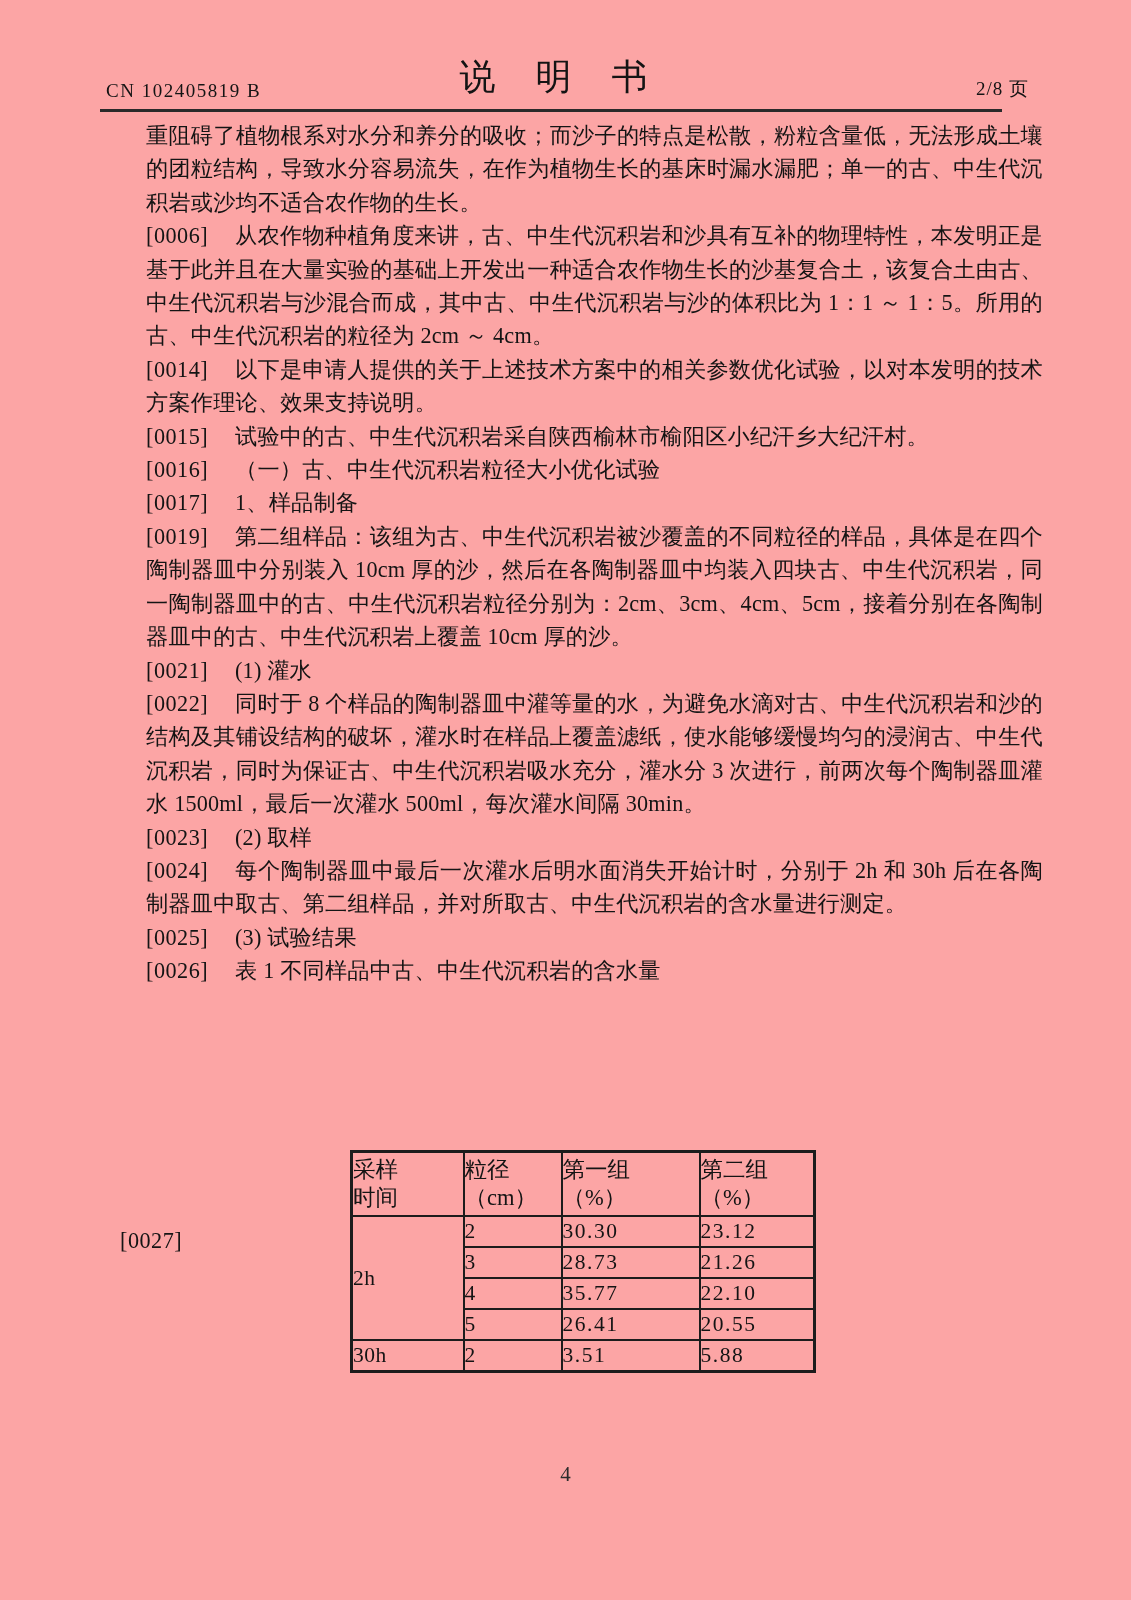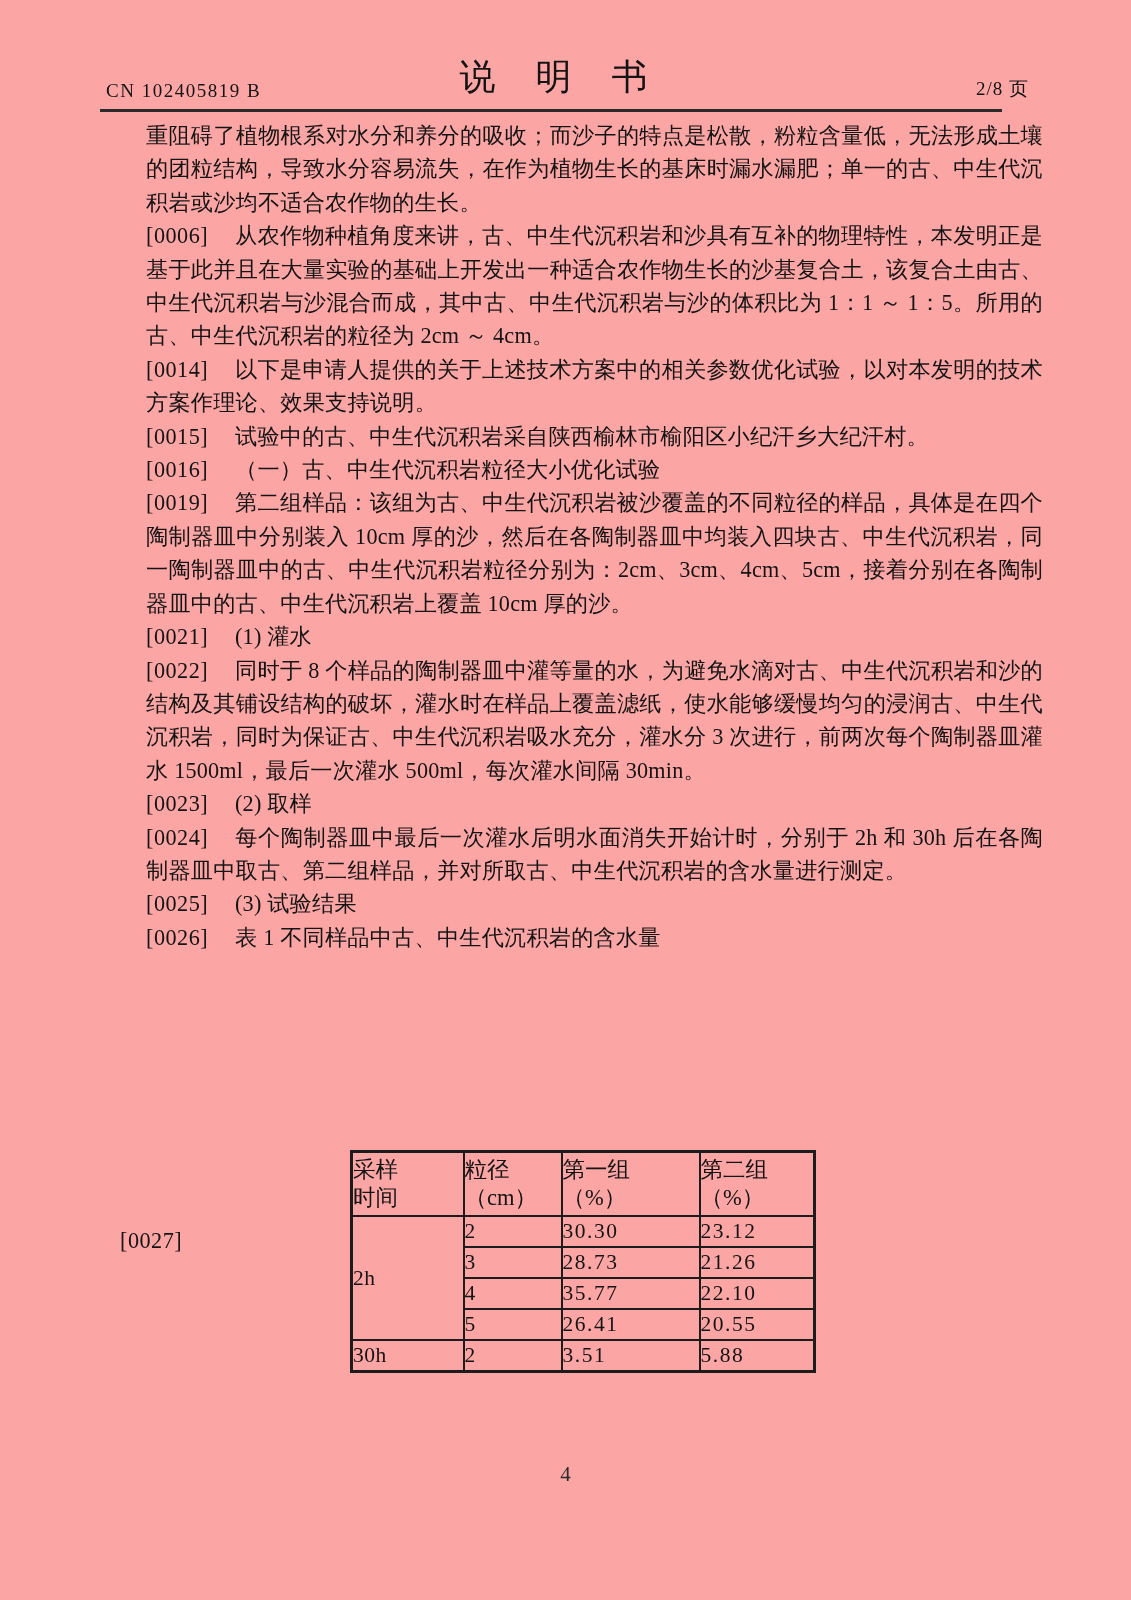--- a/index.html
+++ b/index.html
@@ -74,20 +74,21 @@
     <span class="page-indicator">2/8 页</span>
   </div>
   <div class="header-rule"></div>
 
   <div class="content">
     <div class="para"><span>重阻碍了植物根系对水分和养分的吸收；而沙子的特点是松散，粉粒含量低，无法形成土壤的团粒结构，导致水分容易流失，在作为植物生长的基床时漏水漏肥；单一的古、中生代沉积岩或沙均不适合农作物的生长。</span></div>
     <div class="para"><span class="ptag">[0006]</span><span>从农作物种植角度来讲，古、中生代沉积岩和沙具有互补的物理特性，本发明正是基于此并且在大量实验的基础上开发出一种适合农作物生长的沙基复合土，该复合土由古、中生代沉积岩与沙混合而成，其中古、中生代沉积岩与沙的体积比为 1：1 ～ 1：5。所用的古、中生代沉积岩的粒径为 2cm ～ 4cm。</span></div>
     <div class="para"><span class="ptag">[0014]</span><span>以下是申请人提供的关于上述技术方案中的相关参数优化试验，以对本发明的技术方案作理论、效果支持说明。</span></div>
     <div class="para"><span class="ptag">[0015]</span><span>试验中的古、中生代沉积岩采自陕西榆林市榆阳区小纪汗乡大纪汗村。</span></div>
     <div class="para"><span class="ptag">[0016]</span><span>（一）古、中生代沉积岩粒径大小优化试验</span></div>
+    <div class="para"><span class="ptag">[0017]</span><span>1、样品制备</span></div>
     <div class="para"><span class="ptag">[0019]</span><span>第二组样品：该组为古、中生代沉积岩被沙覆盖的不同粒径的样品，具体是在四个陶制器皿中分别装入 10cm 厚的沙，然后在各陶制器皿中均装入四块古、中生代沉积岩，同一陶制器皿中的古、中生代沉积岩粒径分别为：2cm、3cm、4cm、5cm，接着分别在各陶制器皿中的古、中生代沉积岩上覆盖 10cm 厚的沙。</span></div>
     <div class="para"><span class="ptag">[0021]</span><span>(1) 灌水</span></div>
     <div class="para"><span class="ptag">[0022]</span><span>同时于 8 个样品的陶制器皿中灌等量的水，为避免水滴对古、中生代沉积岩和沙的结构及其铺设结构的破坏，灌水时在样品上覆盖滤纸，使水能够缓慢均匀的浸润古、中生代沉积岩，同时为保证古、中生代沉积岩吸水充分，灌水分 3 次进行，前两次每个陶制器皿灌水 1500ml，最后一次灌水 500ml，每次灌水间隔 30min。</span></div>
     <div class="para"><span class="ptag">[0023]</span><span>(2) 取样</span></div>
     <div class="para"><span class="ptag">[0024]</span><span>每个陶制器皿中最后一次灌水后明水面消失开始计时，分别于 2h 和 30h 后在各陶制器皿中取古、第二组样品，并对所取古、中生代沉积岩的含水量进行测定。</span></div>
     <div class="para"><span class="ptag">[0025]</span><span>(3) 试验结果</span></div>
     <div class="para"><span class="ptag">[0026]</span><span>表 1 不同样品中古、中生代沉积岩的含水量</span></div>
   </div>
 
   <div class="table-block">

